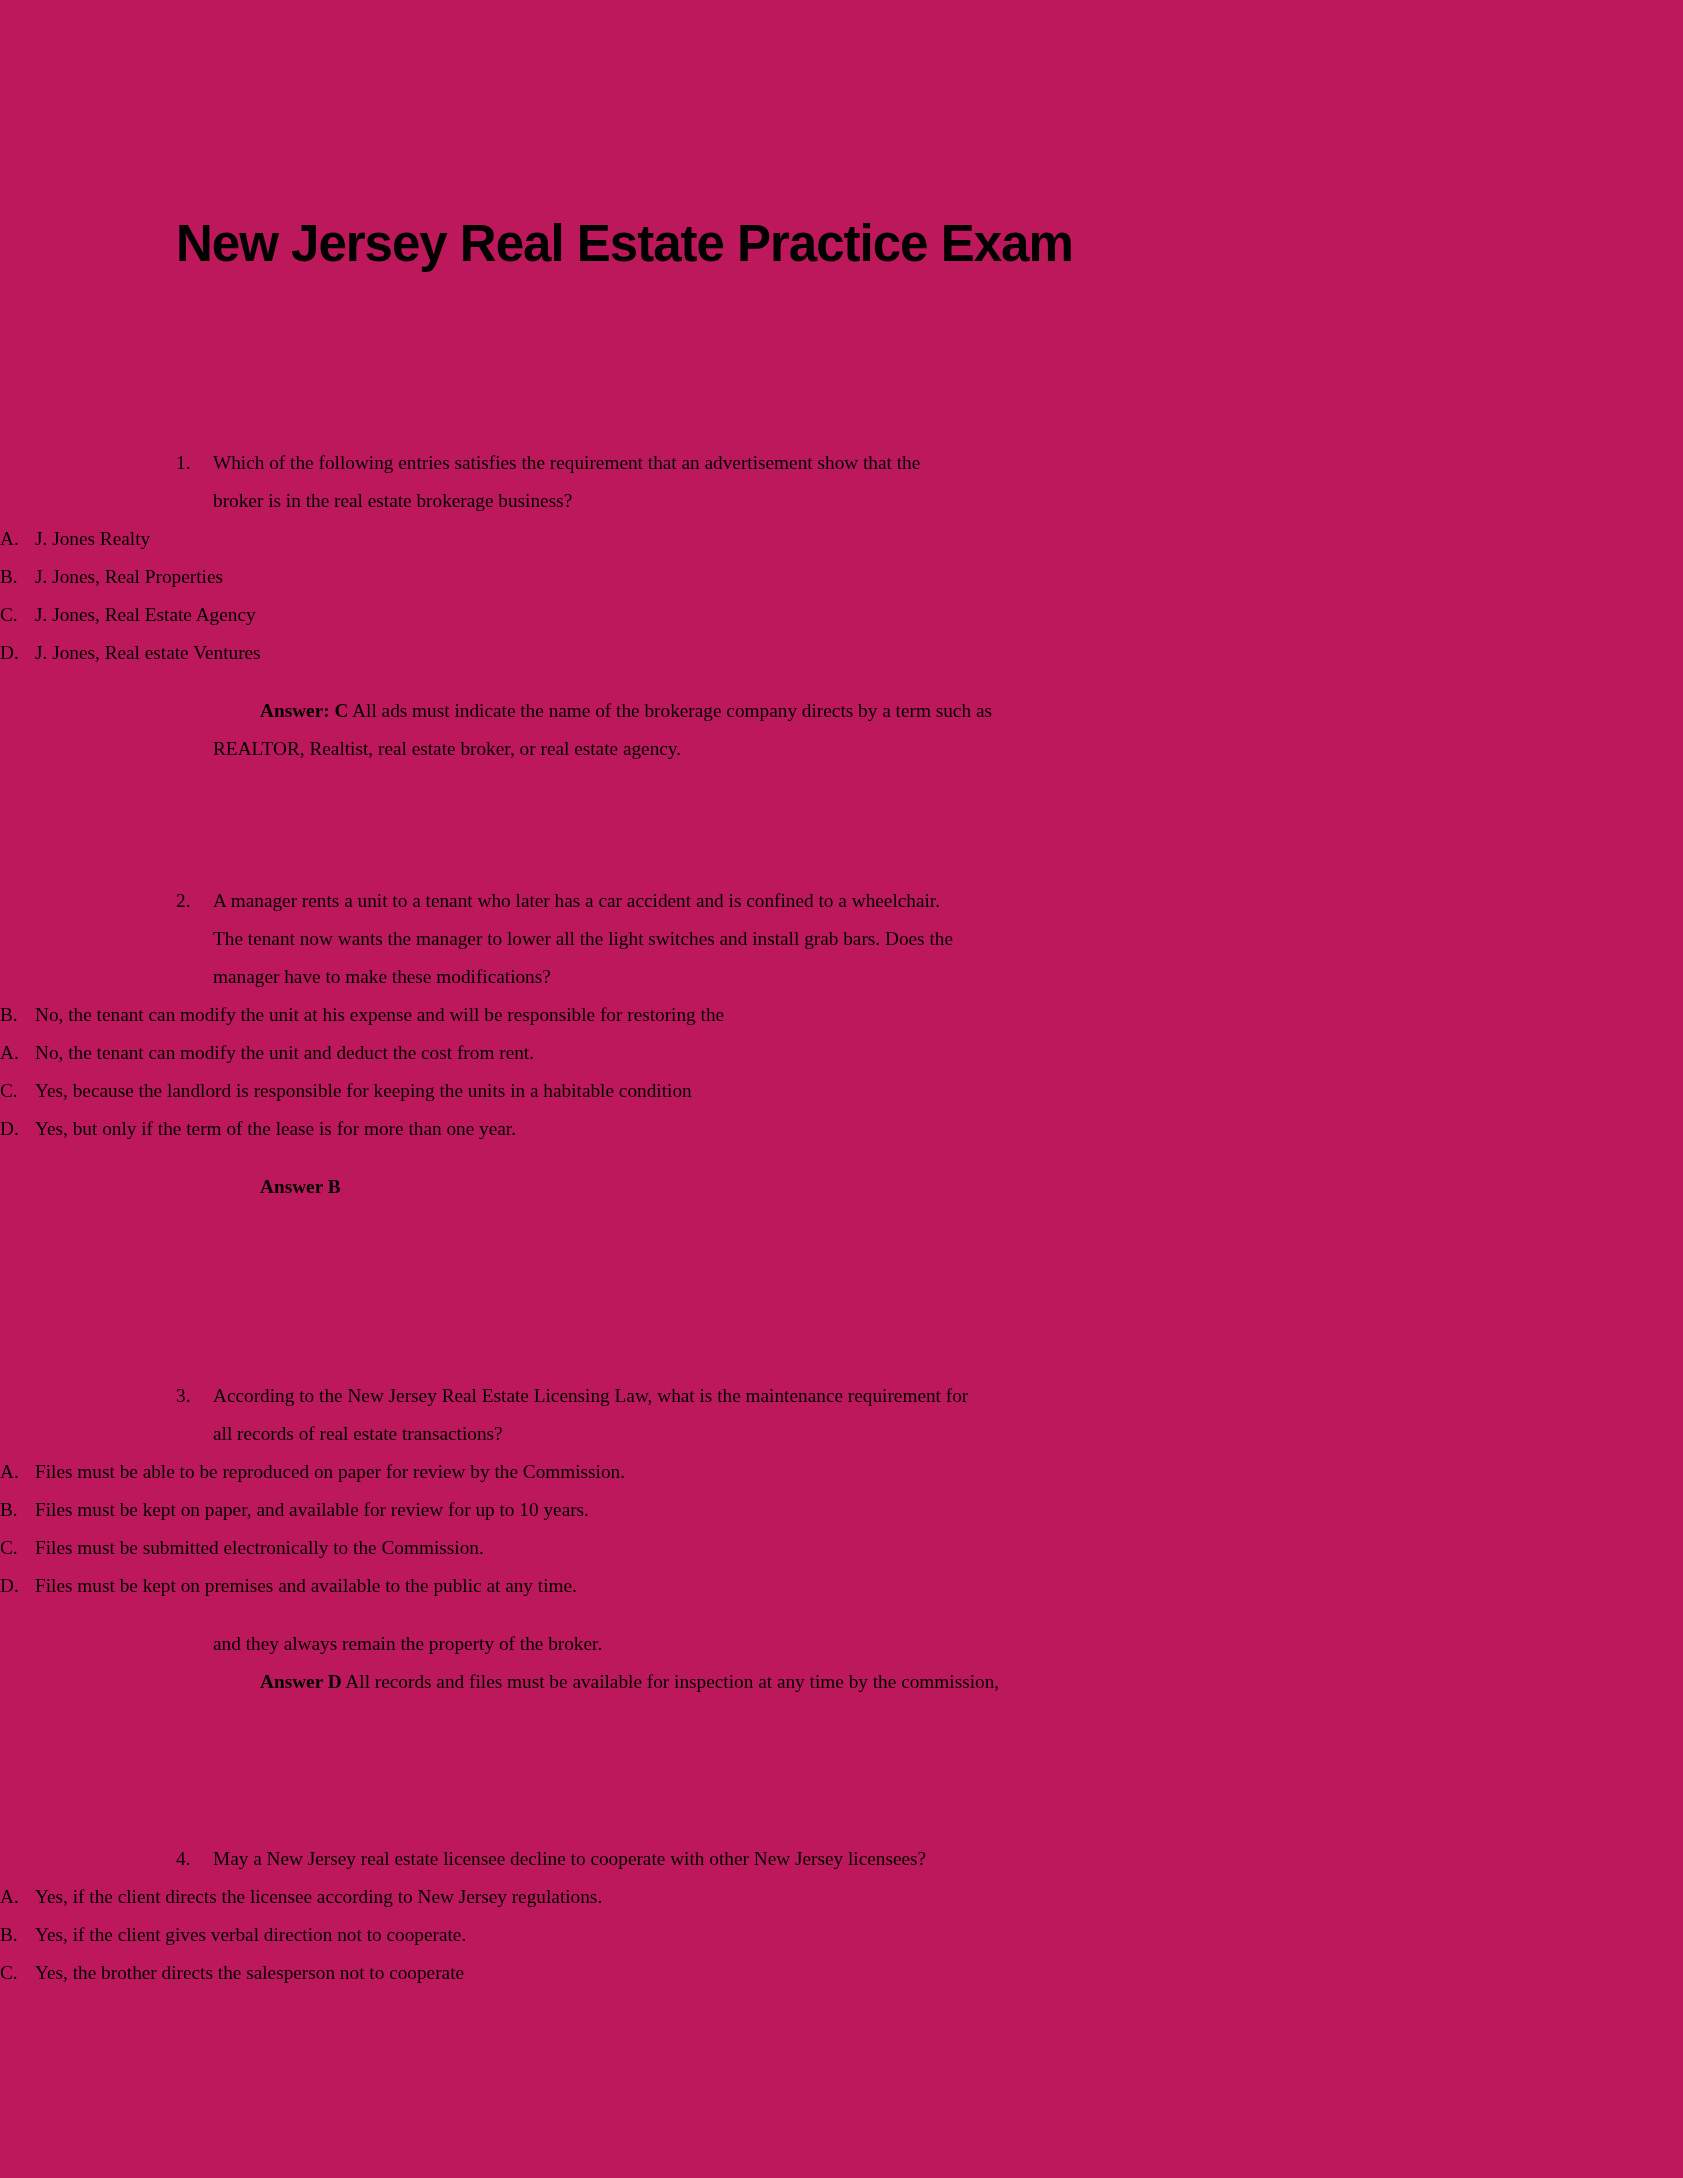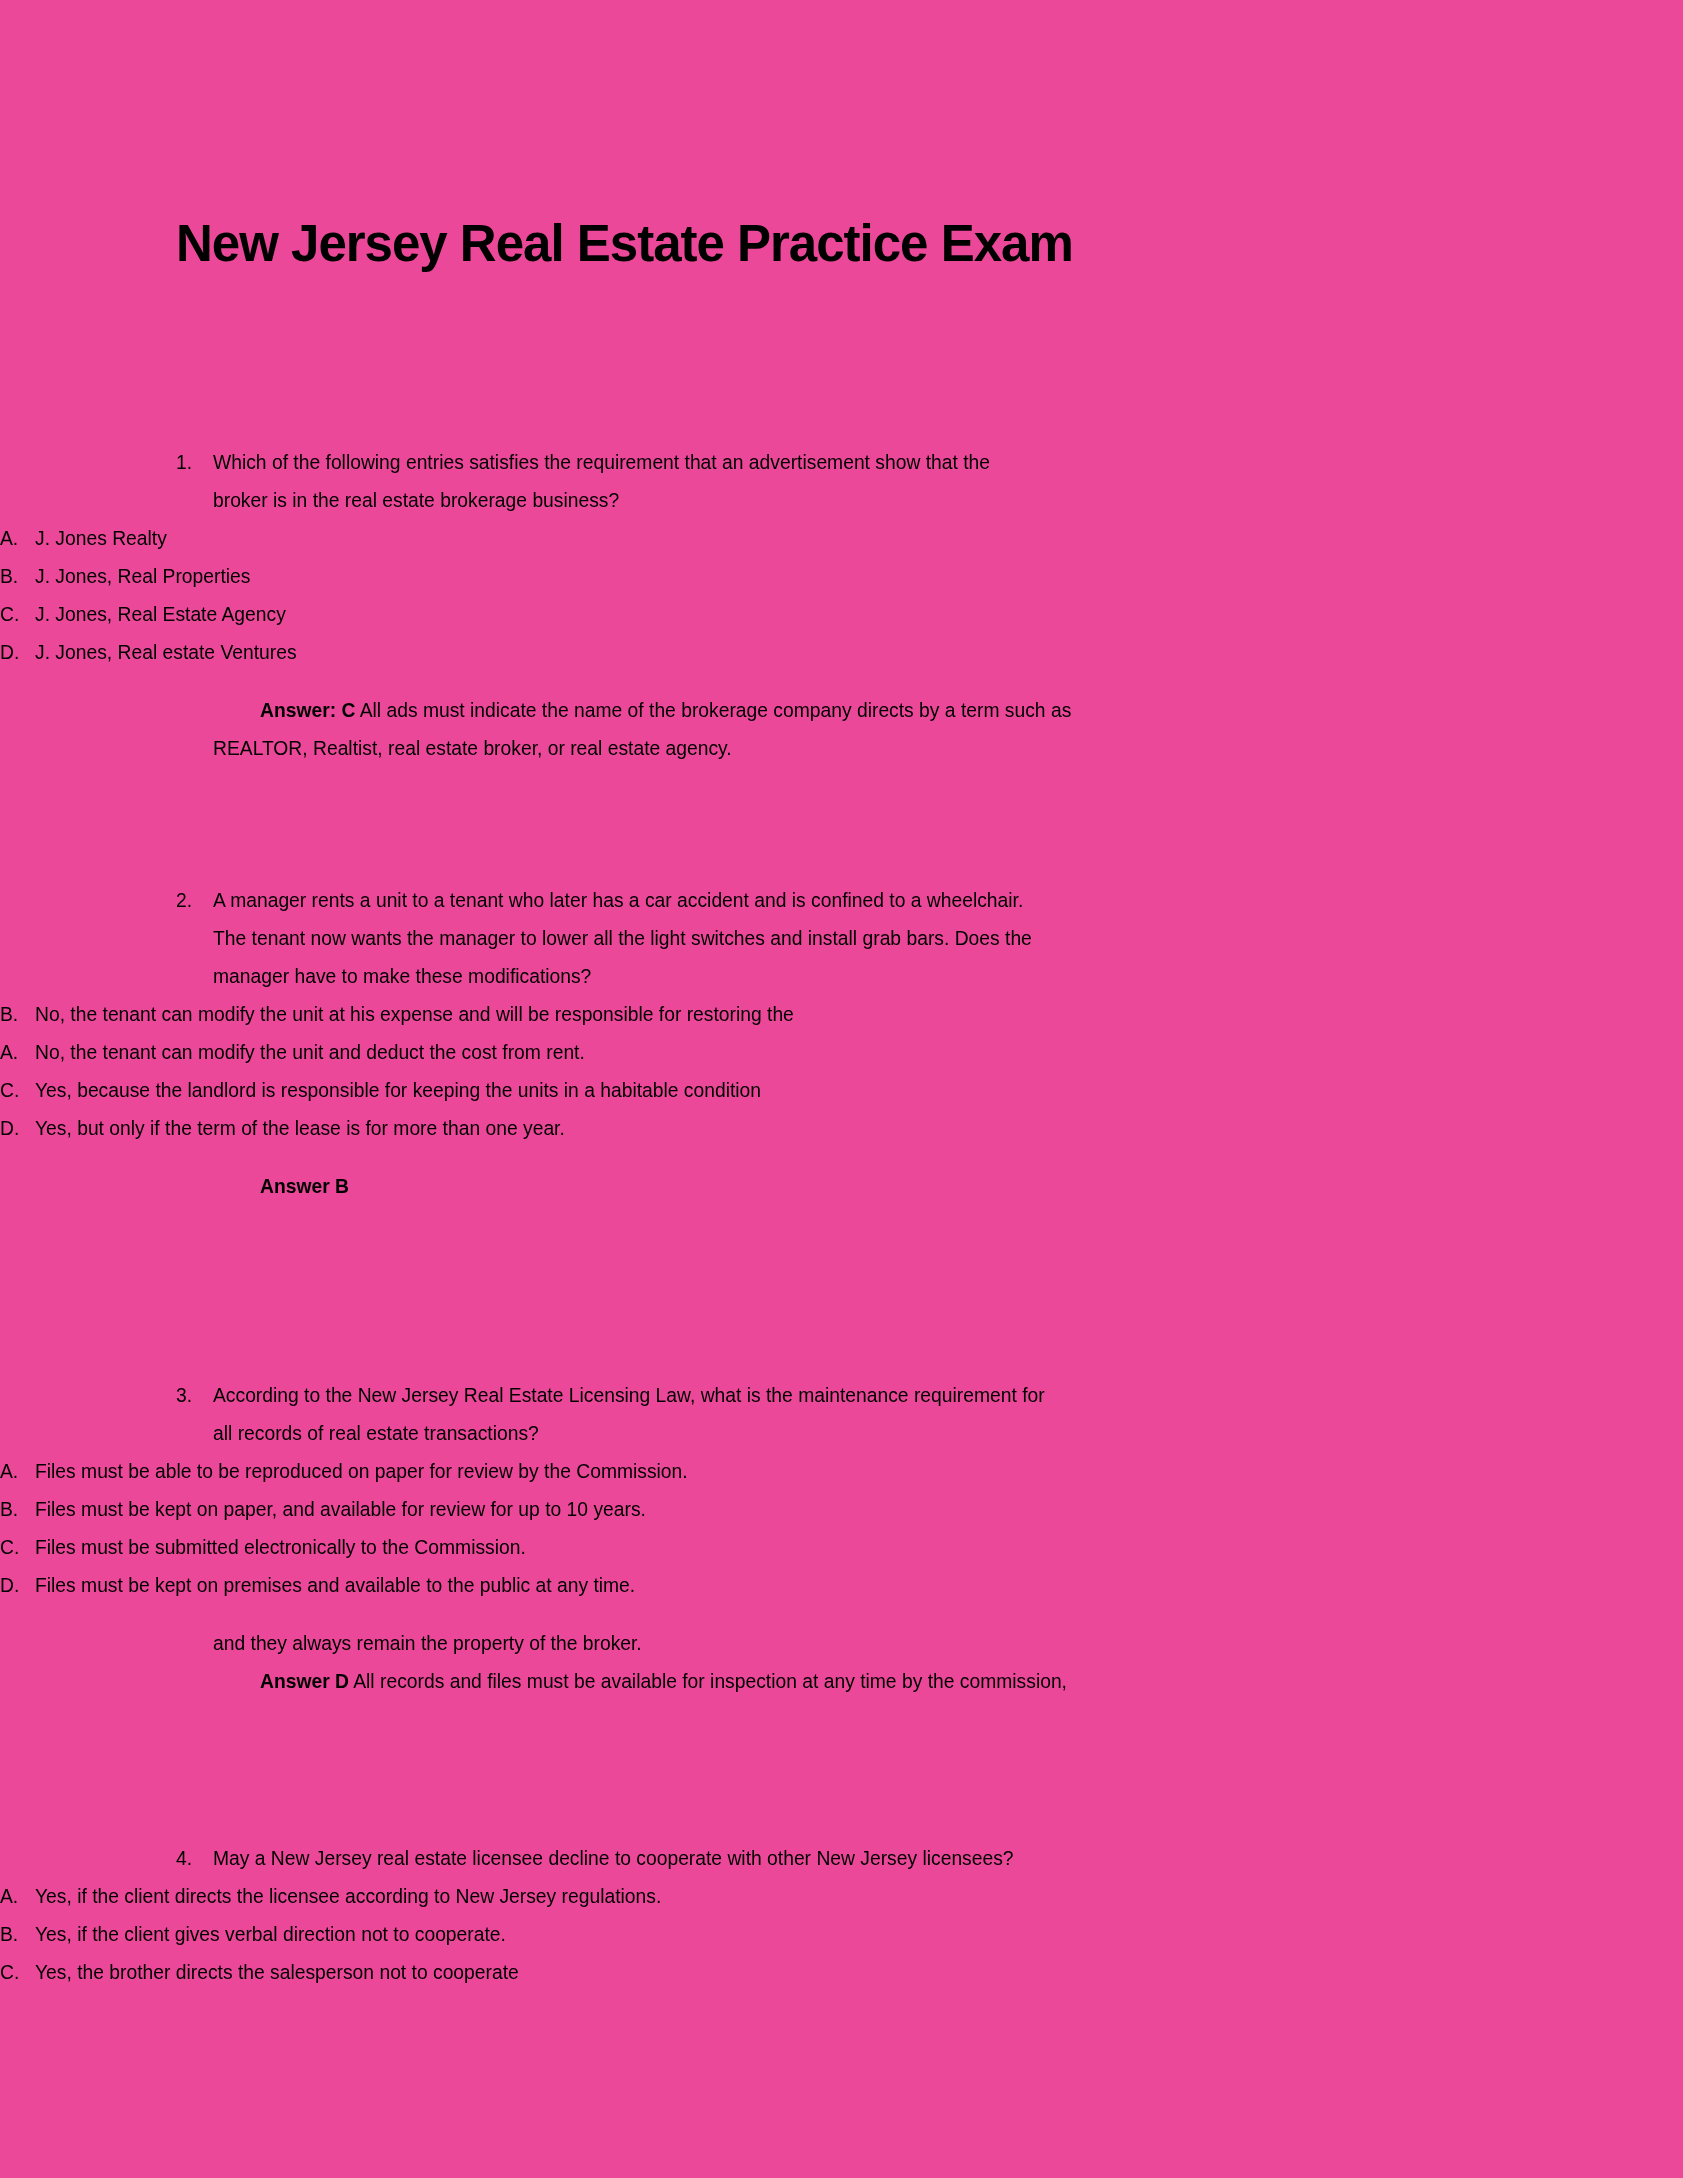--- a/index.html
+++ b/index.html
@@ -1,41 +1,42 @@
 <!DOCTYPE html>
 <html><head>
 <meta charset="utf-8">
 <style>
   html,body { margin:0; padding:0; background:#e8e8e8; }
   .page {
     position:relative;
     width:1683px;
     height:2178px;
     margin:0 auto;
-    background:#ec4899;
+    background:#be185d;
     font-family:"Liberation Sans", sans-serif;
     color:#000000;
     overflow:hidden;
   }
   .doc-title {
     position:absolute;
     left:176px;
     top:216px;
     font-size:51px;
     line-height:55px;
     font-weight:bold;
     letter-spacing:-1px;
     white-space:pre;
   }
   .question {
     position:absolute;
     left:0;
     width:1683px;
     font-size:19.3px;
     line-height:38px;
+    font-family:Liberation Serif, serif;
   }
   #q1 { top:444px; }
   #q2 { top:882px; }
   #q3 { top:1377px; }
   #q4 { top:1840px; }
   .line { white-space:pre; }
   .prompt-first { padding-left:176px; }
   .prompt-cont  { padding-left:213px; }
   .option       { }
   .option-cont  { padding-left:248px; }

